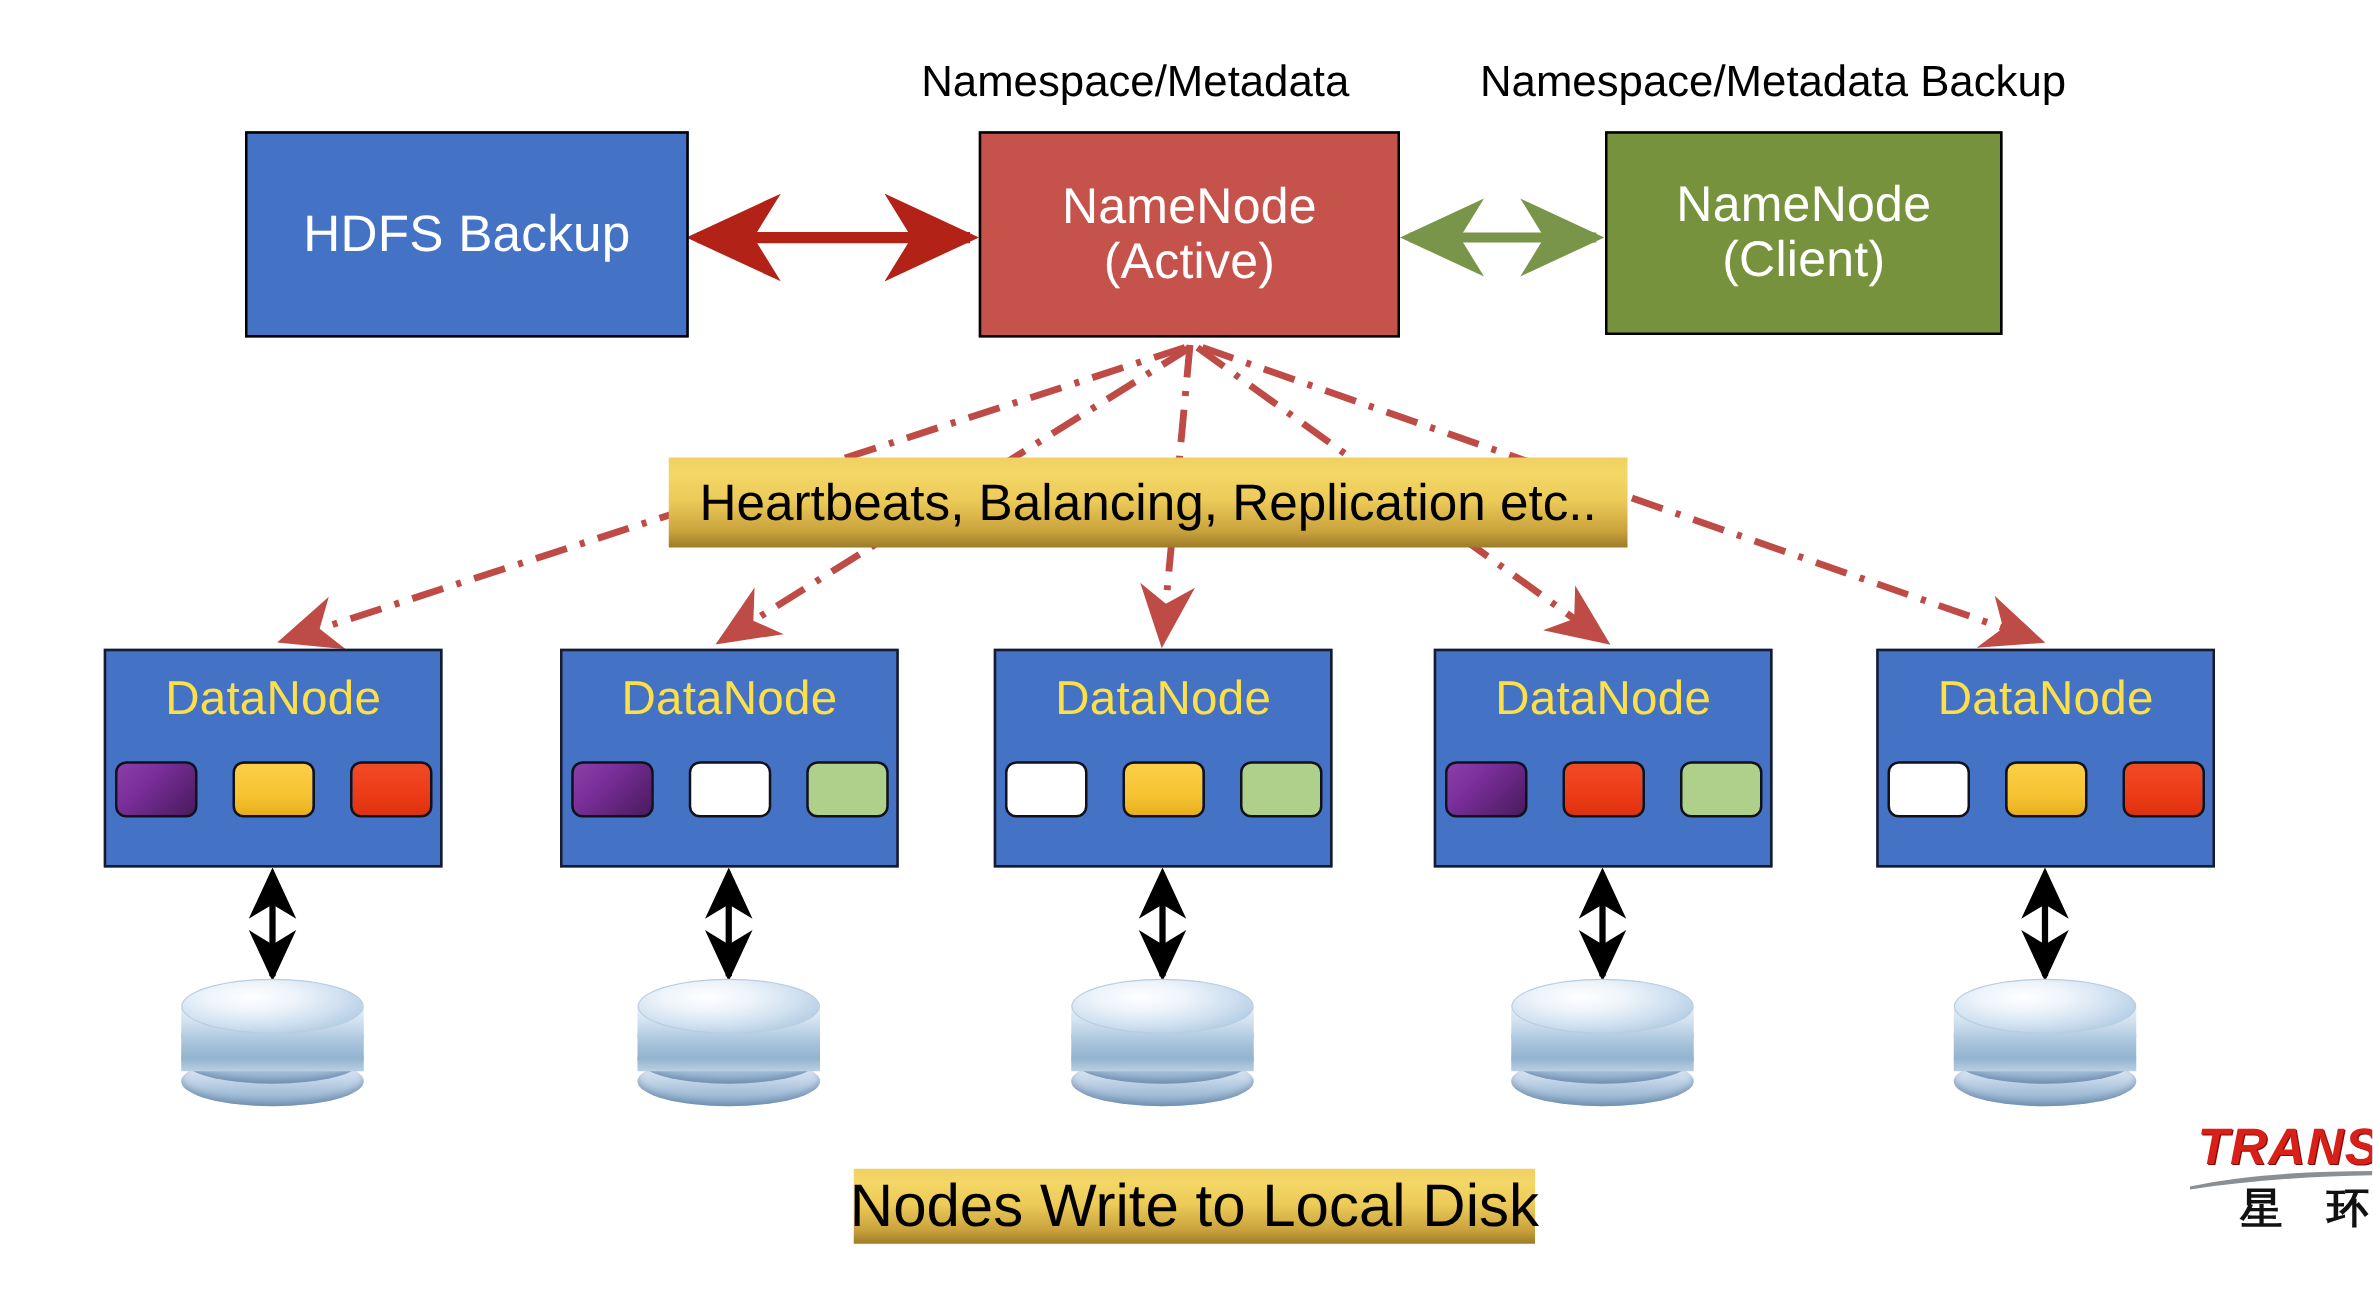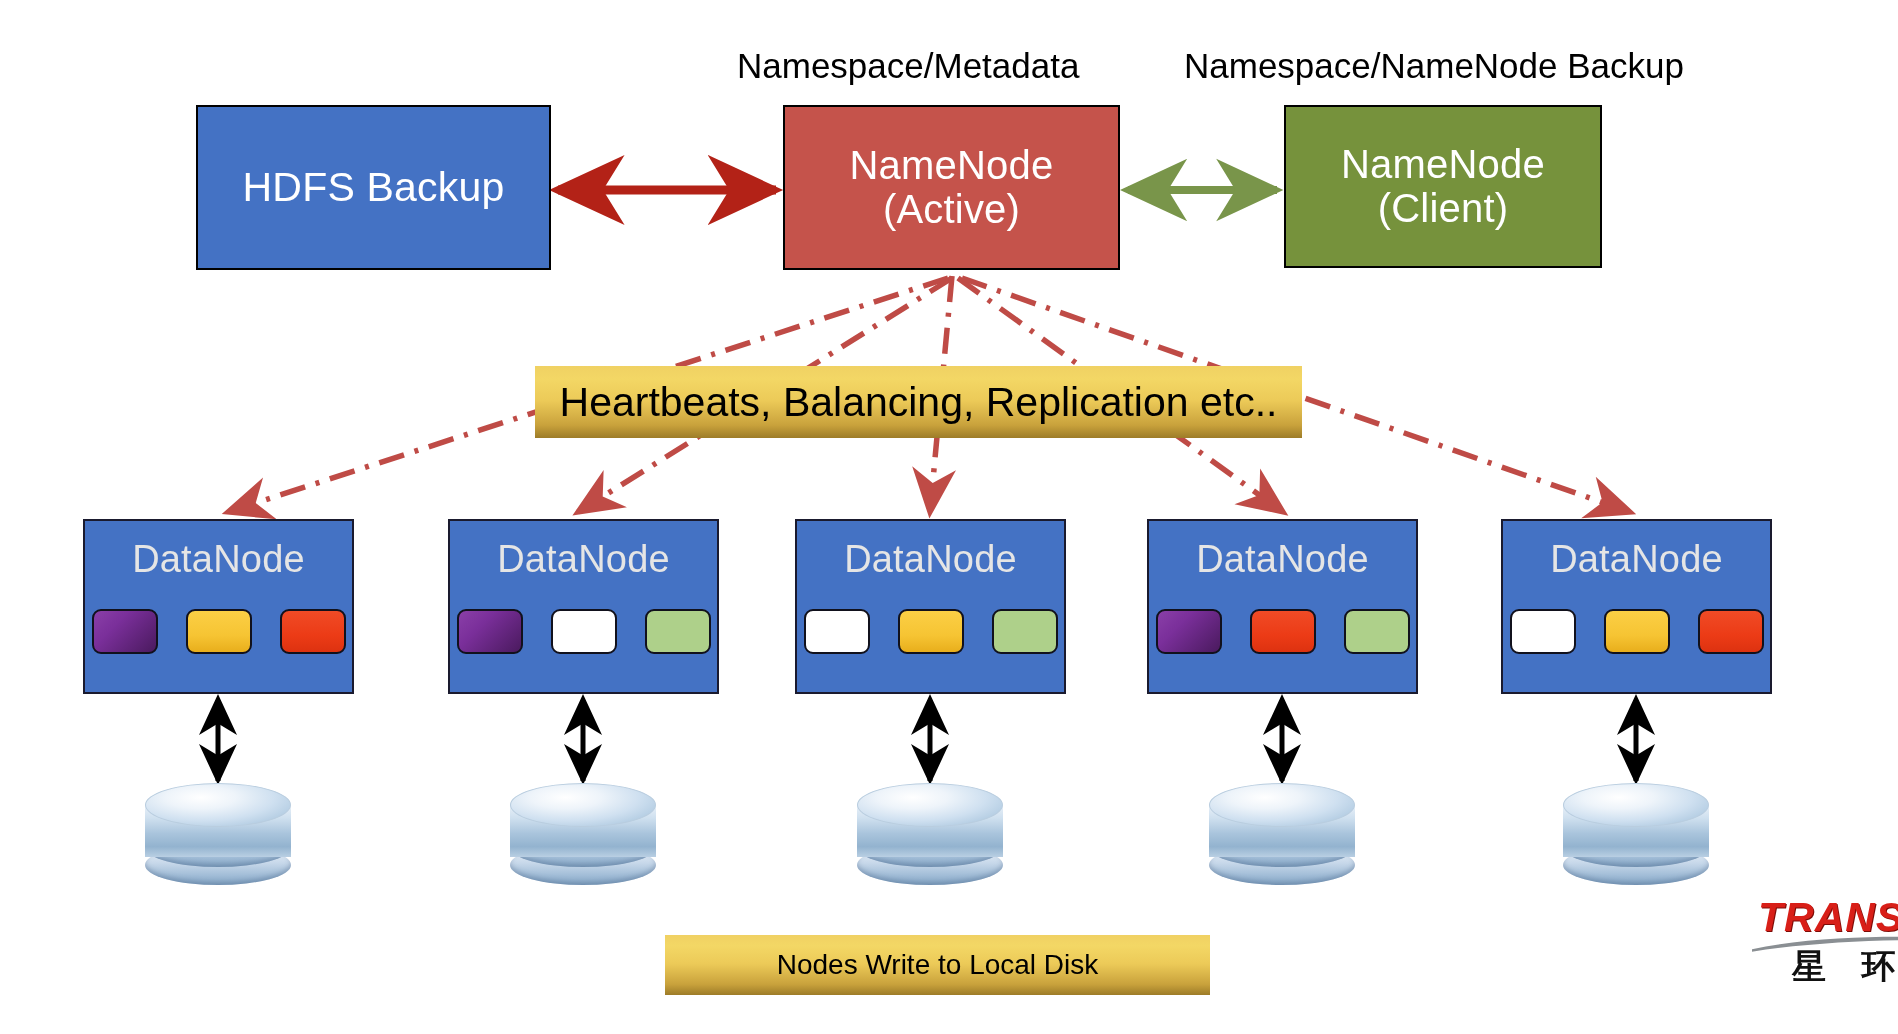--- a/index.html
+++ b/index.html
@@ -85,39 +85,39 @@
                 #f3d765 18%,
                 #ecca58 48%,
                 #c9a23c 82%,
                 #9d7c28 100%);
   }
   .banner-heartbeat {
     left: 535px; top: 366px; width: 767px; height: 72px;
     font-size: 41px;
   }
   .banner-localdisk {
-    left: 665px; top: 935px; width: 545px; height: 60px;
-    font-size: 28px;
+    left: 683px; top: 935px; width: 545px; height: 60px;
+    font-size: 48px;
   }
 
   
   .datanode {
     position: absolute;
     box-sizing: border-box;
     border: 2px solid #1a1a2e;
     background: #4472c4;
     width: 271px;
     height: 175px;
     top: 519px;
   }
   .dn-title {
     position: absolute;
     left: 0; right: 0; top: 17px;
     text-align: center;
-    color: #e5e5e5;
+    color: #fde047;
     font-size: 38px;
     letter-spacing: 0.2px;
   }
   .dn-blocks {
     position: absolute;
     left: 0; right: 0; top: 88px;
     display: flex;
     justify-content: center;
     gap: 28px;
   }
@@ -251,21 +251,21 @@
     <g stroke="#000000" stroke-width="5" fill="none" marker-end="url(#ar-blk)" marker-start="url(#ar-blk-start)">
       <line x1="218" y1="700" x2="218" y2="781"></line>
       <line x1="583" y1="700" x2="583" y2="781"></line>
       <line x1="930" y1="700" x2="930" y2="781"></line>
       <line x1="1282" y1="700" x2="1282" y2="781"></line>
       <line x1="1636" y1="700" x2="1636" y2="781"></line>
     </g>
   </svg>
 
   <div class="caption cap-meta">Namespace/Metadata</div>
-  <div class="caption cap-meta-bkup">Namespace/NameNode Backup</div>
+  <div class="caption cap-meta-bkup">Namespace/Metadata Backup</div>
 
   <div class="node-box box-client">
     <span class="line">HDFS Backup</span>
   </div>
 
   <div class="node-box box-nn-active">
     <span class="line">NameNode</span>
     <span class="line">(Active)</span>
   </div>
 

